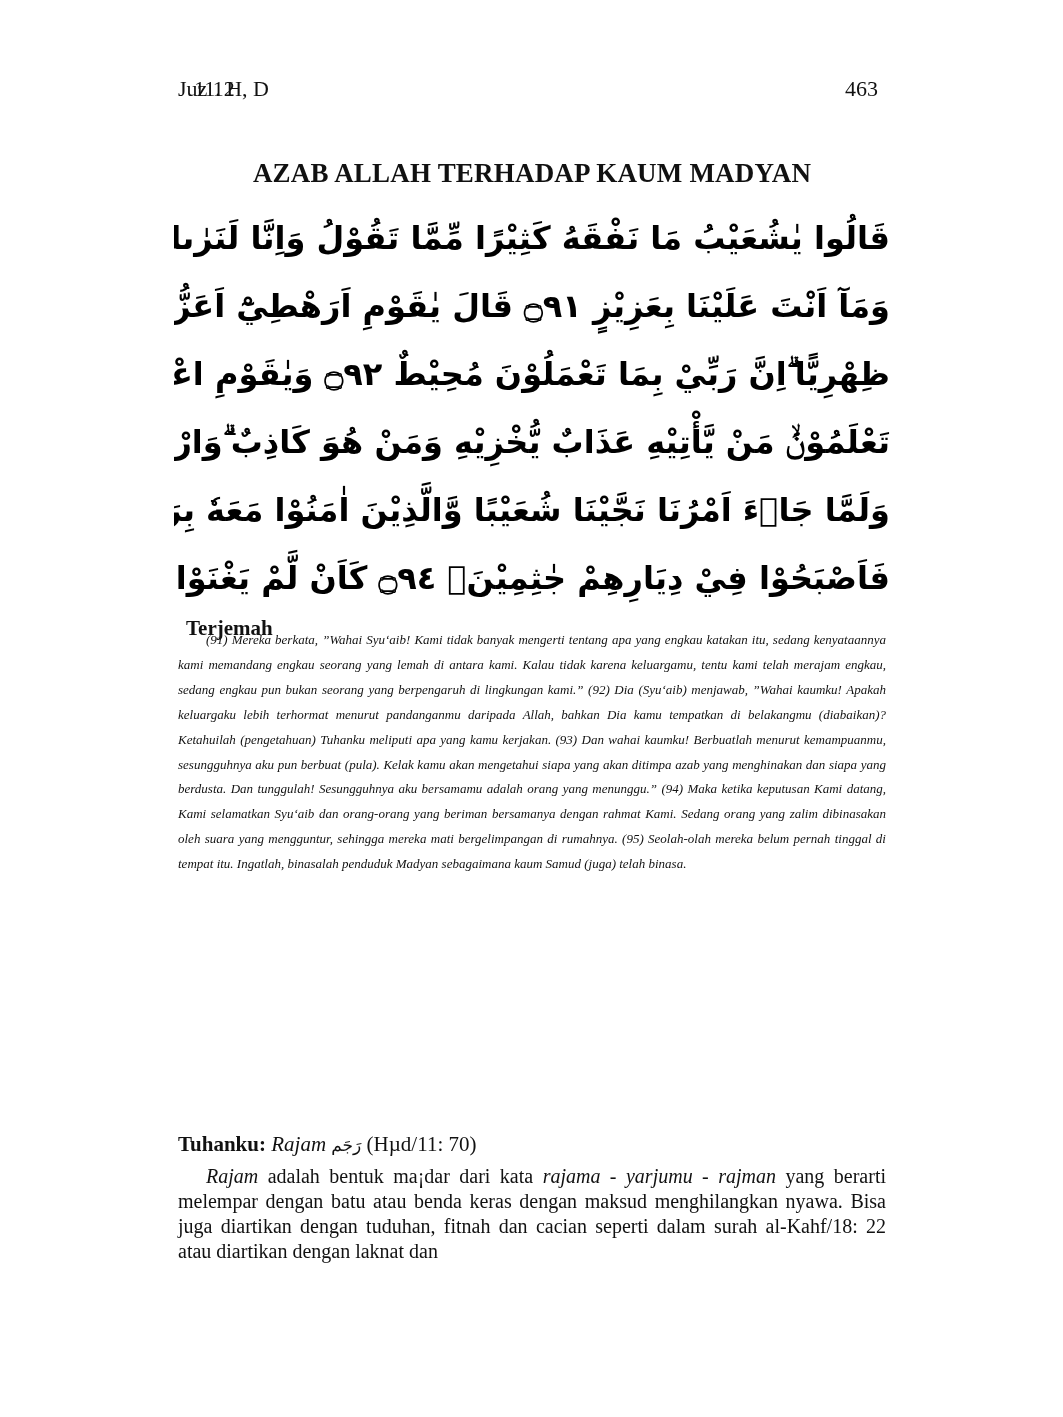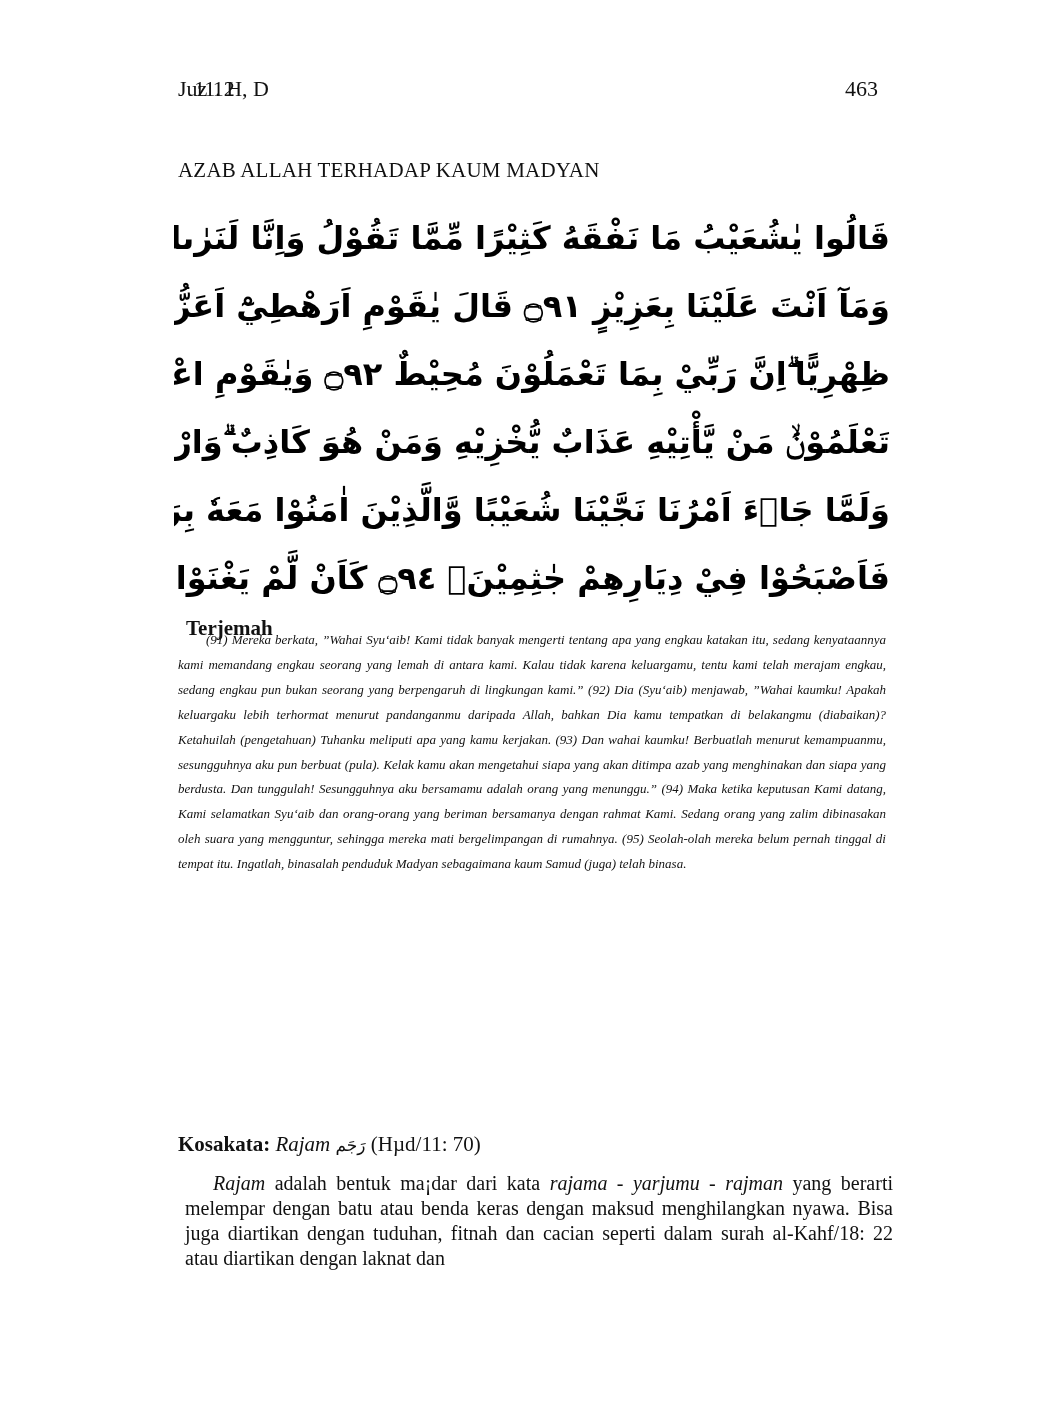--- a/index.html
+++ b/index.html
@@ -9,22 +9,22 @@
     }
     .page { position: absolute; left: 178px; top: 0; width: 708px; }
     .running-header {
       position: absolute; top: 76px; left: 0; width: 708px; height: 24px;
       font-size: 22px;
     }
     .running-header .left { position: absolute; left: 0; top: 0; }
     .running-header .center { position: absolute; left: 16px; width: 708px; top: 0; }
     .running-header .right { position: absolute; right: 8px; top: 0; }
     .section-title {
-      position: absolute; top: 158px; left: 0; width: 708px; text-align: left;
-      font-weight: normal; font-size: 21px; letter-spacing: 0.2px;
+      position: absolute; top: 158px; left: 0; width: 708px; text-align: center;
+      font-weight: bold; font-size: 27px; letter-spacing: 0.2px;
     }
     .arabic-block {
       position: absolute; top: 204px; left: -4px; width: 716px;
       direction: rtl; text-align: justify; text-align-last: justify;
     }
     .arabic-line {
       height: 68px; line-height: 68px; font-size: 32px; font-weight: bold;
       font-family: "DejaVu Sans", sans-serif; white-space: nowrap; overflow: hidden;
       text-align: justify; text-align-last: justify; color: #000;
     }
@@ -66,20 +66,20 @@
     <div class="arabic-line">ظِهْرِيًّا ۗاِنَّ رَبِّيْ بِمَا تَعْمَلُوْنَ مُحِيْطٌ ۝٩٢ وَيٰقَوْمِ اعْمَلُوْا عَلٰى مَكَانَتِكُمْ اِنِّيْ عَامِلٌ ۗسَوْفَ</div>
     <div class="arabic-line">تَعْلَمُوْنَۙ مَنْ يَّأْتِيْهِ عَذَابٌ يُّخْزِيْهِ وَمَنْ هُوَ كَاذِبٌ ۗوَارْتَقِبُوْٓا اِنِّيْ مَعَكُمْ رَقِيْبٌ ۝٩٣</div>
     <div class="arabic-line">وَلَمَّا جَاۤءَ اَمْرُنَا نَجَّيْنَا شُعَيْبًا وَّالَّذِيْنَ اٰمَنُوْا مَعَهٗ بِرَحْمَةٍ مِّنَّا وَاَخَذَتِ الَّذِيْنَ ظَلَمُوا الصَّيْحَةُ</div>
     <div class="arabic-line">فَاَصْبَحُوْا فِيْ دِيَارِهِمْ جٰثِمِيْنَۙ ۝٩٤ كَاَنْ لَّمْ يَغْنَوْا فِيْهَا ۗ اَلَا بُعْدًا لِّمَدْيَنَ كَمَا بَعِدَتْ ثَمُوْدُ ۝٩٥</div>
   </div>
 
   <div class="heading-terjemah">Terjemah</div>
   <p class="translation" style="margin:0">(91) Mereka berkata, ”Wahai Syu‘aib! Kami tidak banyak mengerti tentang apa yang engkau katakan itu, sedang kenyataannya kami memandang engkau seorang yang lemah di antara kami. Kalau tidak karena keluargamu, tentu kami telah merajam engkau, sedang engkau pun bukan seorang yang berpengaruh di lingkungan kami.” (92) Dia (Syu‘aib) menjawab, ”Wahai kaumku! Apakah keluargaku lebih terhormat menurut pandanganmu daripada Allah, bahkan Dia kamu tempatkan di belakangmu (diabaikan)? Ketahuilah (pengetahuan) Tuhanku meliputi apa yang kamu kerjakan. (93) Dan wahai kaumku! Berbuatlah menurut kemampuanmu, sesungguhnya aku pun berbuat (pula). Kelak kamu akan mengetahui siapa yang akan ditimpa azab yang menghinakan dan siapa yang berdusta. Dan tunggulah! Sesungguhnya aku bersamamu adalah orang yang menunggu.” (94) Maka ketika keputusan Kami datang, Kami selamatkan Syu‘aib dan orang-orang yang beriman bersamanya dengan rahmat Kami. Sedang orang yang zalim dibinasakan oleh suara yang mengguntur, sehingga mereka mati bergelimpangan di rumahnya. (95) Seolah-olah mereka belum pernah tinggal di tempat itu. Ingatlah, binasalah penduduk Madyan sebagaimana kaum Samud (juga) telah binasa.</p>
 
   <div class="kosakata-heading">
-    <span class="label">Kosakata:</span>
+    <span class="label">Tuhanku:</span>
     <span class="term">Rajam</span>
     <span class="ar">رَجَم</span>
     <span class="ref">(Hµd/11: 70)</span>
   </div>
 
-  <p class="kosakata-body" style="margin:7px"><i>Rajam</i><span> adalah bentuk ma¡dar dari kata </span><i>rajama - yarjumu - rajman</i><span> yang berarti melempar dengan batu atau benda keras dengan maksud menghilangkan nyawa. Bisa juga diartikan dengan tuduhan, fitnah dan cacian seperti dalam surah al-Kahf/18: 22 atau diartikan dengan laknat dan</span></p>
+  <p class="kosakata-body" style="margin:0"><i>Rajam</i><span> adalah bentuk ma¡dar dari kata </span><i>rajama - yarjumu - rajman</i><span> yang berarti melempar dengan batu atau benda keras dengan maksud menghilangkan nyawa. Bisa juga diartikan dengan tuduhan, fitnah dan cacian seperti dalam surah al-Kahf/18: 22 atau diartikan dengan laknat dan</span></p>
 </div>
 
 </body></html>

